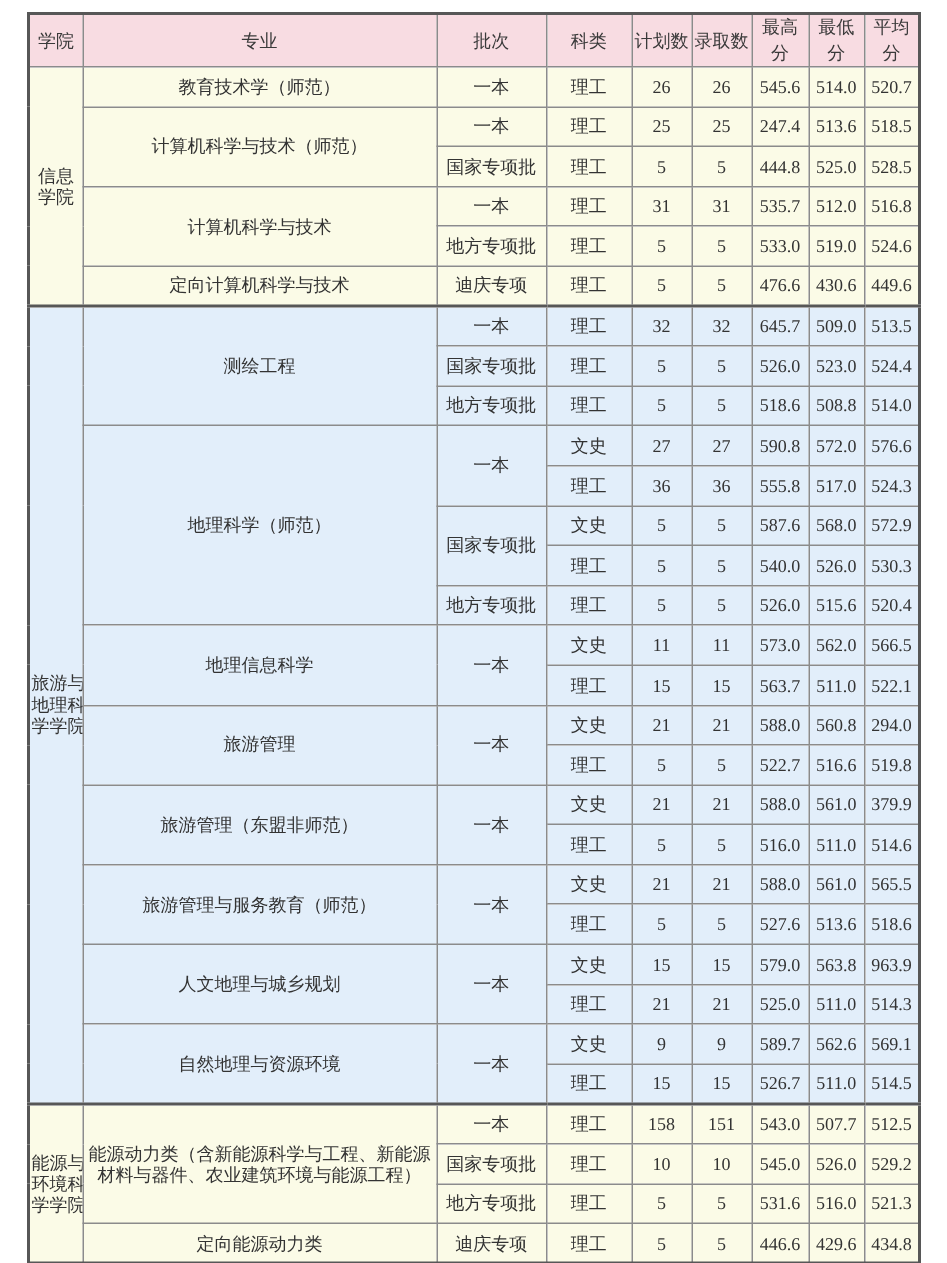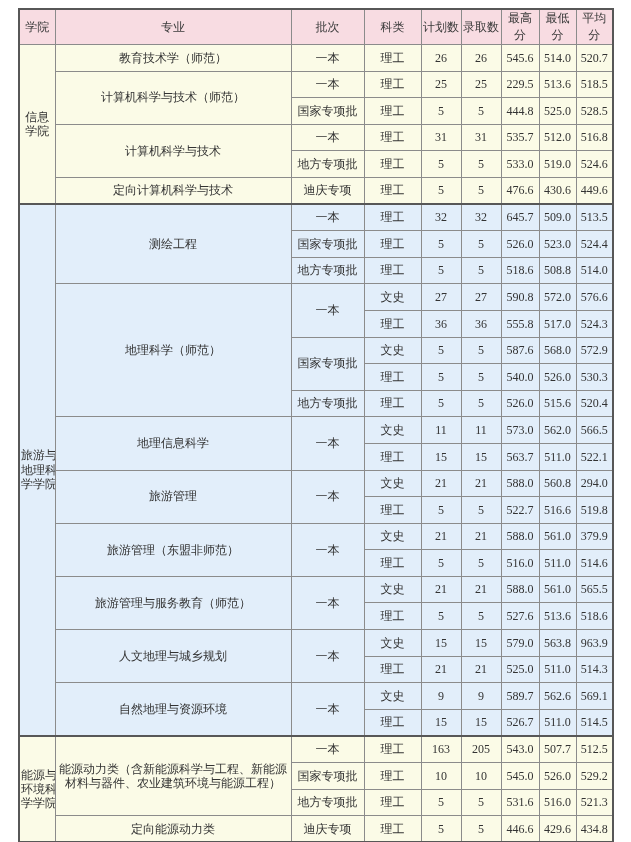--- a/index.html
+++ b/index.html
@@ -64,21 +64,21 @@
       <td>545.6</td>
       <td>514.0</td>
       <td>520.7</td>
     </tr>
     <tr class="sa">
       <td class="major" rowspan="2">计算机科学与技术（师范）</td>
       <td>一本</td>
       <td>理工</td>
       <td>25</td>
       <td>25</td>
-      <td>229.5</td>
+      <td>247.4</td>
       <td>513.6</td>
       <td>518.5</td>
     </tr>
     <tr class="sa">
       <td>国家专项批</td>
       <td>理工</td>
       <td>5</td>
       <td>5</td>
       <td>444.8</td>
       <td>525.0</td>
@@ -297,22 +297,22 @@
       <td>514.5</td>
     </tr>
     <tr class="sc sec-start">
       <td class="college" rowspan="4">能源与
 环境科
 学学院</td>
       <td class="major" rowspan="3">能源动力类（含新能源科学与工程、新能源
 材料与器件、农业建筑环境与能源工程）</td>
       <td>一本</td>
       <td>理工</td>
-      <td>163</td>
-      <td>205</td>
+      <td>158</td>
+      <td>151</td>
       <td>543.0</td>
       <td>507.7</td>
       <td>512.5</td>
     </tr>
     <tr class="sc">
       <td>国家专项批</td>
       <td>理工</td>
       <td>10</td>
       <td>10</td>
       <td>545.0</td>

